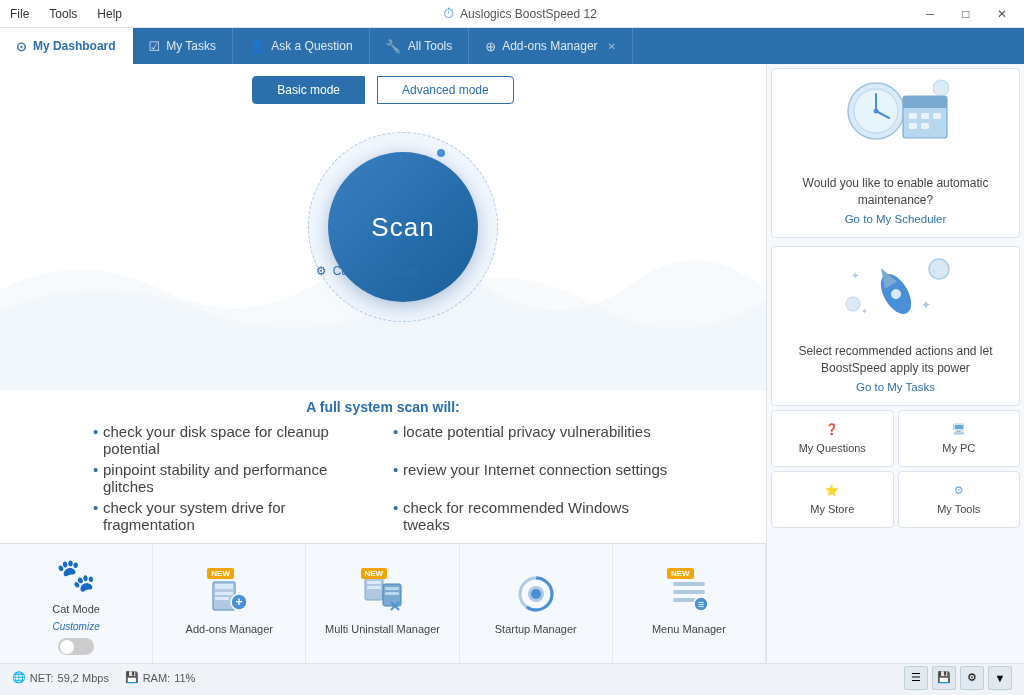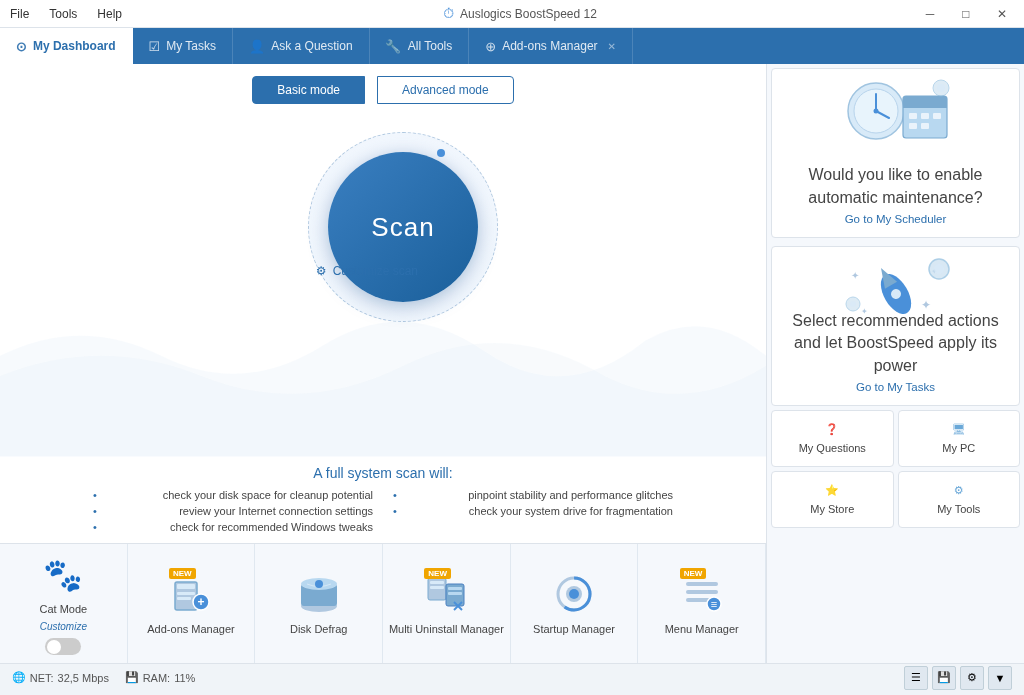--- a/index.html
+++ b/index.html
@@ -151,36 +151,35 @@
       top: 120px;
     }
 
     
     .scan-desc {
       padding: 8px 20px 10px 20px;
       text-align: center;
     }
     .scan-desc h3 {
       color: #2c6fad; font-size: 14px; margin-bottom: 8px;
-      font-weight: 400;
+      font-weight: 700;
     }
     .scan-bullets {
       display: grid;
       grid-template-columns: 1fr 1fr;
       gap: 4px 20px;
       text-align: left;
       max-width: 580px;
       margin: 0 auto;
     }
     .scan-bullets li {
-      font-size: 11px; color: #444;
+      font-size: 15px; color: #444;
       list-style: none;
       padding-left: 10px;
       position: relative;
-      text-align: right;
     }
     .scan-bullets li::before {
       content: '•';
       position: absolute; left: 0;
       color: #2c6fad;
     }
 
     
     .tools-strip {
       height: 120px;
@@ -264,21 +263,21 @@
       overflow: hidden;
       position: relative;
     }
     .right-card-img {
       position: absolute;
       top: 4px; right: 4px; left: 4px;
       height: 80px;
       display: flex; align-items: center; justify-content: center;
     }
     .right-card-text {
-      font-size: 16px; color: #444; margin-bottom: 4px; margin-top: 60px;
+      font-size: 12px; color: #444; margin-bottom: 4px; margin-top: 60px;
       line-height: 1.4;
     }
     .right-card-link {
       color: #2c6fad; font-size: 11.5px; cursor: pointer;
       font-weight: 500;
     }
 
     
     .right-grid {
       display: grid;
@@ -403,20 +402,21 @@
           <span>⚙</span>
           <span>Customize scan</span>
         </div>
       </div>
     </div>
 
     <div class="scan-desc">
       <h3>A full system scan will:</h3>
       <ul class="scan-bullets">
         <li>check your disk space for cleanup potential</li>
+        <li>locate potential privacy vulnerabilities</li>
         <li>pinpoint stability and performance glitches</li>
         <li>review your Internet connection settings</li>
         <li>check your system drive for fragmentation</li>
         <li>check for recommended Windows tweaks</li>
       </ul>
     </div>
 
     <div class="tools-strip">
 
       <div class="tool-item">
@@ -436,32 +436,20 @@
             <rect x="6" y="10" width="18" height="5" rx="1" fill="#d8eaf8"></rect>
             <rect x="6" y="18" width="18" height="3" rx="1" fill="#d8eaf8"></rect>
             <rect x="6" y="23" width="14" height="3" rx="1" fill="#d8eaf8"></rect>
             <circle cx="30" cy="28" r="8" fill="#4a90d9" stroke="#fff" stroke-width="1.5"></circle>
             <text x="30" y="32" text-anchor="middle" fill="#fff" font-size="12" font-weight="bold">+</text>
           </svg>
         </div>
         <span class="tool-label">Add-ons Manager</span>
       </div>
 
-      <div class="tool-item">
-        <div class="tool-icon">
-          <svg width="44" height="40" viewBox="0 0 44 40">
-            <ellipse cx="22" cy="32" rx="18" ry="6" fill="#b0c8e0"></ellipse>
-            <rect x="4" y="10" width="36" height="22" rx="3" fill="#7aaad0"></rect>
-            <ellipse cx="22" cy="10" rx="18" ry="6" fill="#b8d8f0"></ellipse>
-            <path d="M10 10 Q22 15 34 10" stroke="#fff" stroke-width="1" fill="none" opacity="0.4"></path>
-            <circle cx="22" cy="10" r="4" fill="#4a90d9"></circle>
-          </svg>
-        </div>
-        <span class="tool-label">Disk Defrag</span>
-      </div>
 
       <div class="tool-item">
         <div class="tool-icon">
           <span class="new-badge">NEW</span>
           <svg width="44" height="40" viewBox="0 0 44 40">
             <rect x="4" y="4" width="18" height="22" rx="2" fill="#b0c8e0" stroke="#7aaad0" stroke-width="1"></rect>
             <rect x="6" y="7" width="14" height="3" rx="1" fill="#d8eaf8"></rect>
             <rect x="6" y="12" width="14" height="3" rx="1" fill="#d8eaf8"></rect>
             <rect x="22" y="10" width="18" height="22" rx="2" fill="#7aaad0" stroke="#4a80c0" stroke-width="1"></rect>
             <rect x="24" y="13" width="14" height="3" rx="1" fill="#b8d8f0"></rect>
@@ -575,21 +563,21 @@
     </div>
 
   </div>
 </div>
 
 <div class="status-bar">
   <div class="status-left">
     <div class="status-item">
       <span>🌐</span>
       <span>NET:</span>
-      <span>32,5 Mbps</span>
+      <span>59,2 Mbps</span>
     </div>
     <div class="status-item">
       <span>💾</span>
       <span>RAM:</span>
       <span>11%</span>
     </div>
   </div>
   <div class="status-right">
     <button class="status-btn">☰</button>
     <button class="status-btn">💾</button>

